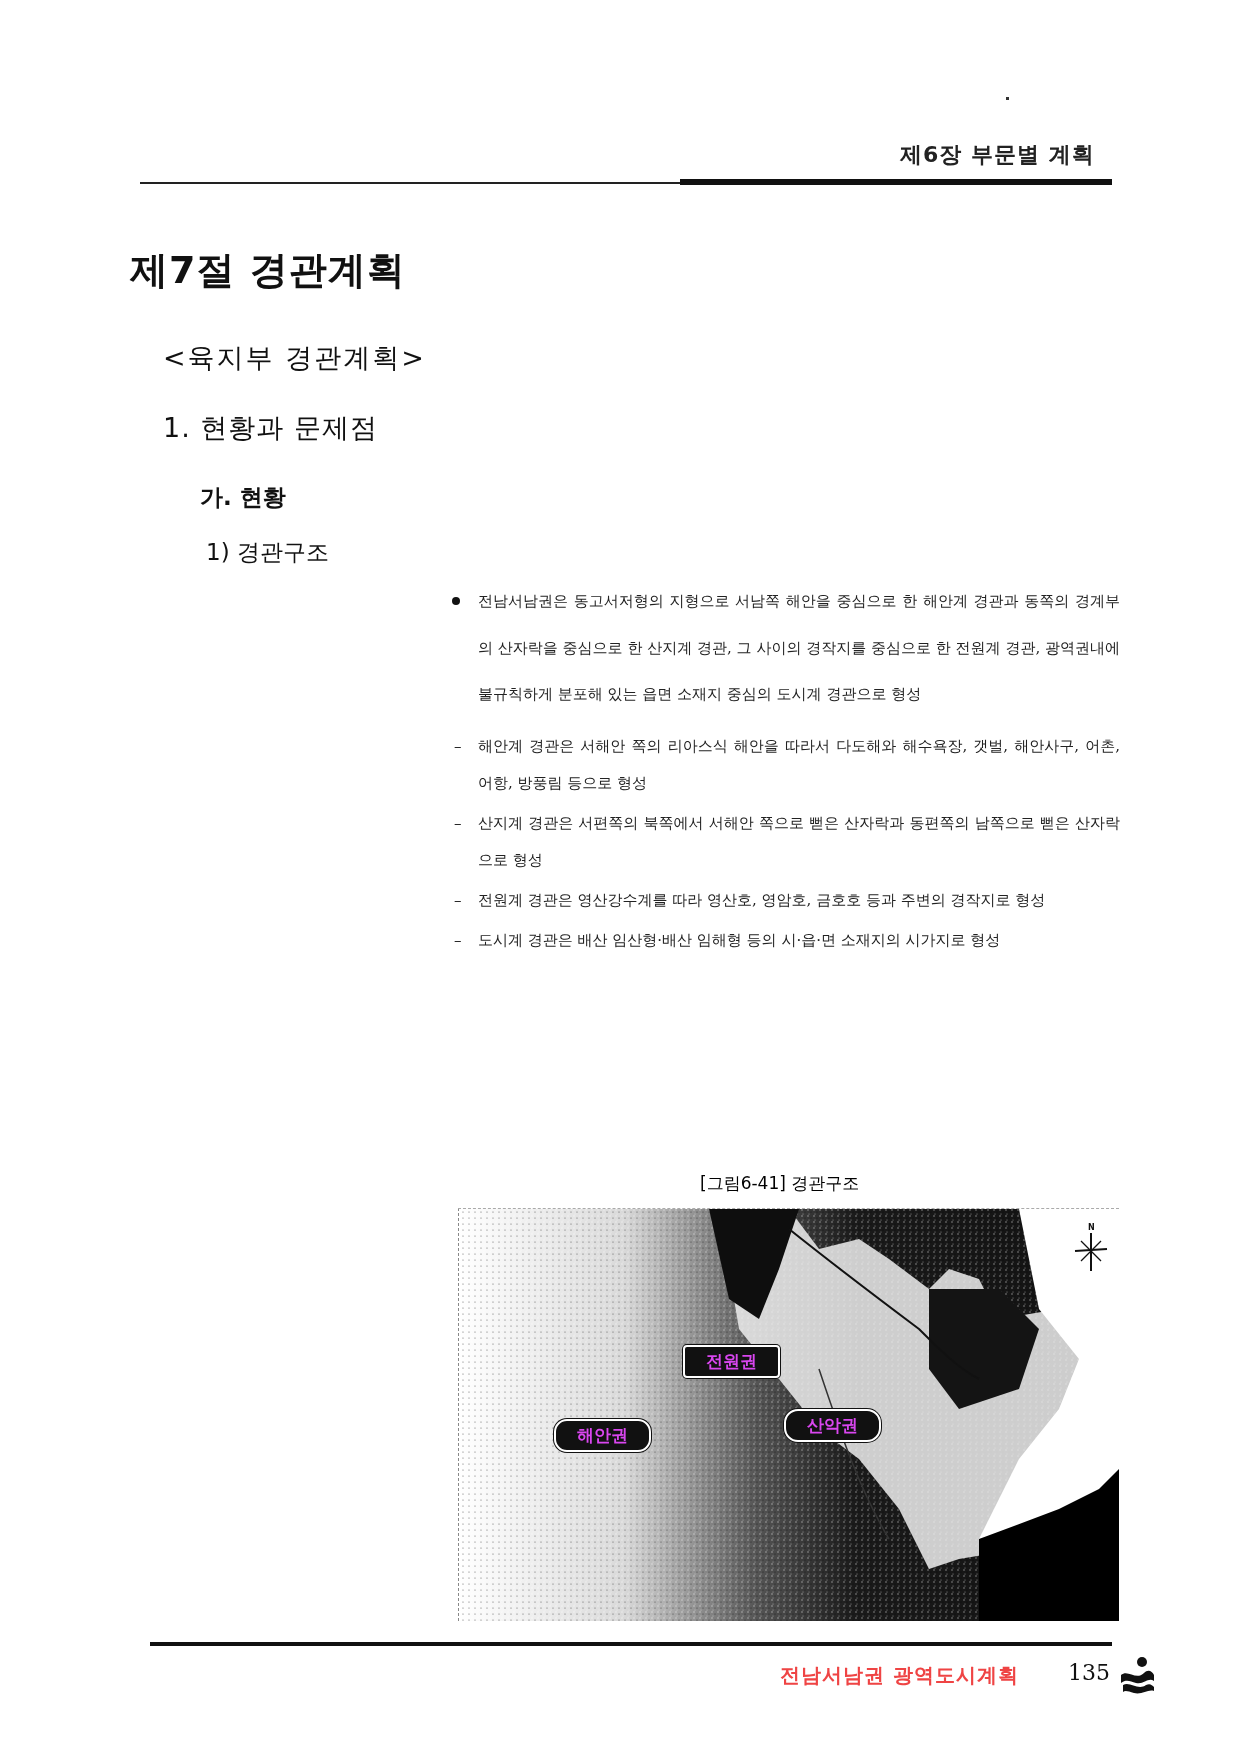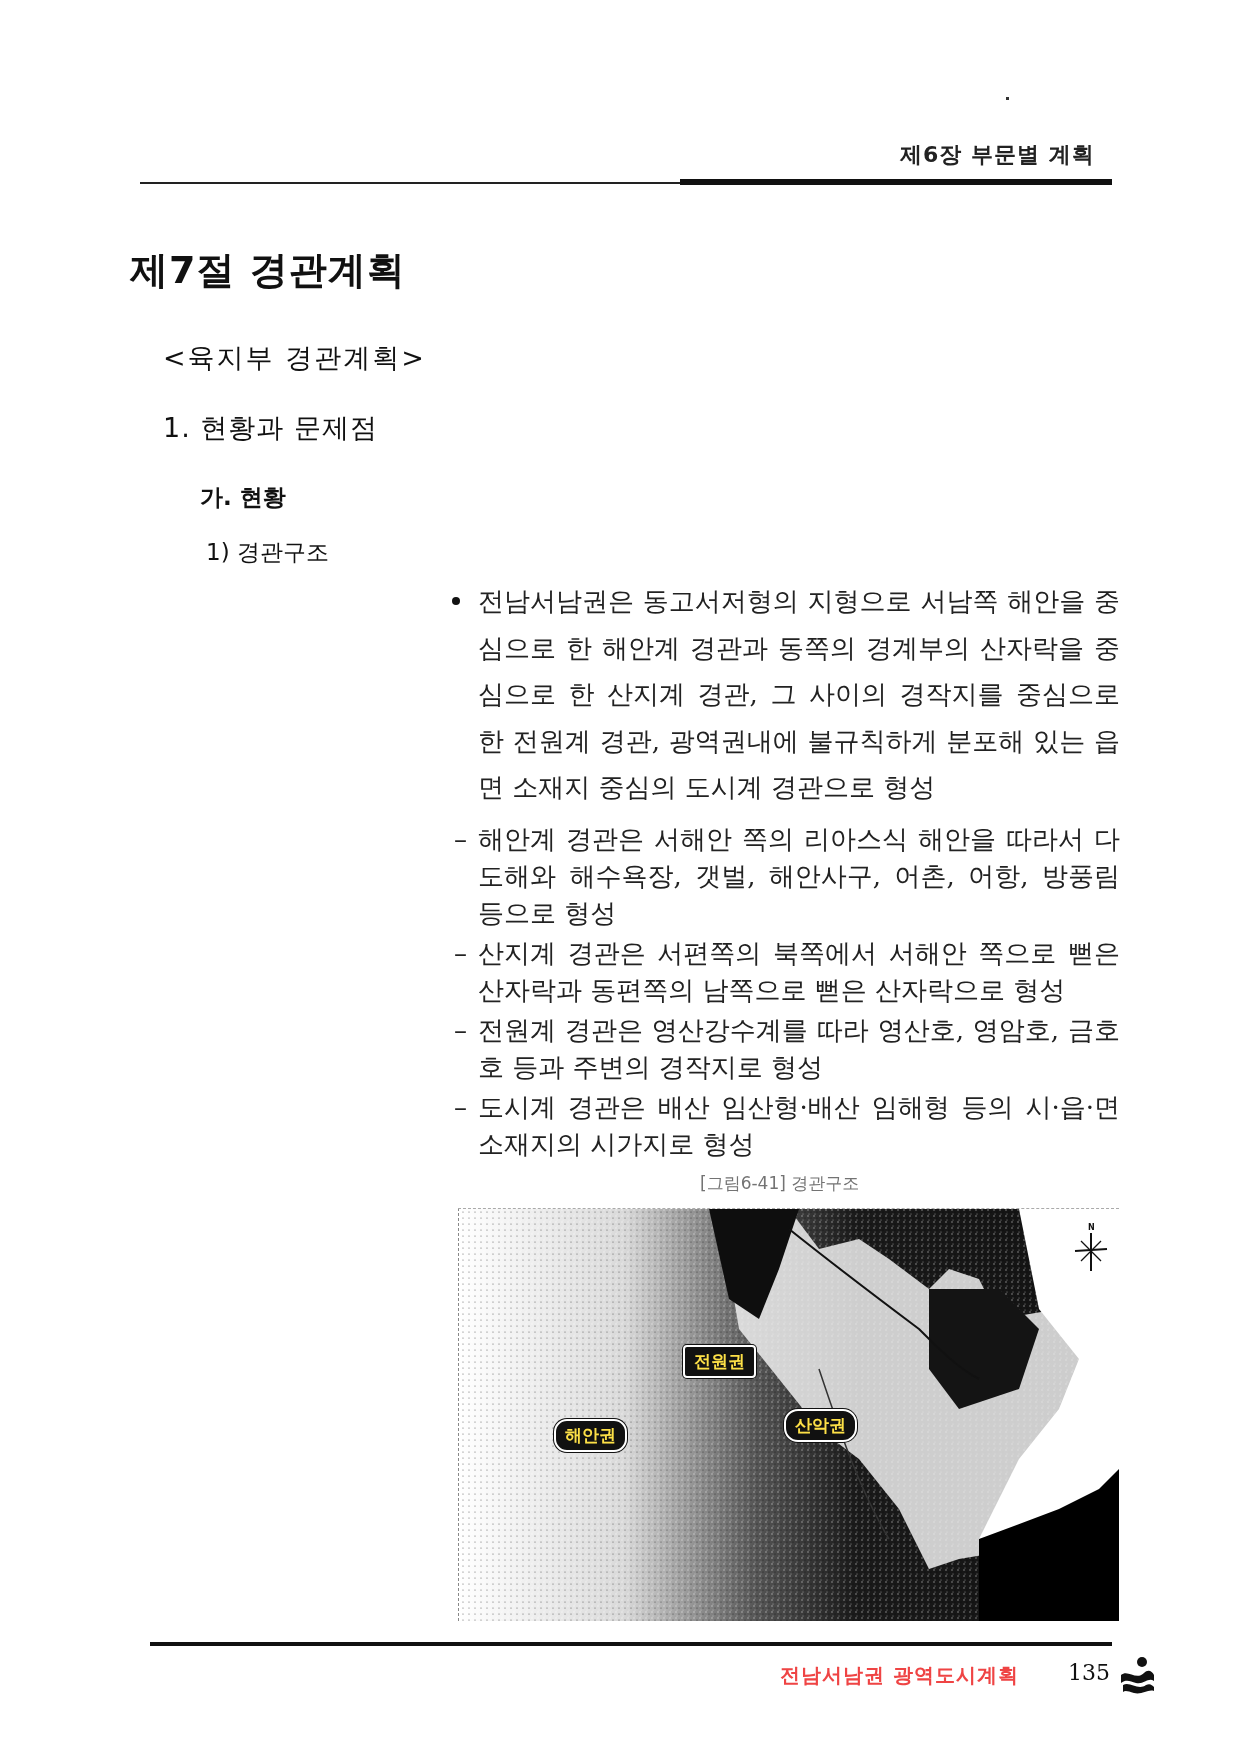--- a/index.html
+++ b/index.html
@@ -12,33 +12,33 @@
   .rule-thin { left: 140px; top: 182px; width: 540px; height: 2px; background: #222; }
   .rule-thick { left: 680px; top: 179px; width: 432px; height: 6px; background: #111; }
 
   .section-title { left: 130px; top: 245px; font-size: 38px; font-weight: bold; letter-spacing: 1px; text-align: right; }
   .subsection { left: 163px; top: 340px; font-size: 27px; letter-spacing: 2px; }
   .heading-1 { left: 163px; top: 410px; font-size: 27px; letter-spacing: 1px; }
   .heading-ga { left: 200px; top: 482px; font-size: 23px; font-weight: bold; }
   .heading-1a { left: 206px; top: 537px; font-size: 23px; }
 
   .body-block { left: 452px; top: 578px; width: 668px; font-family: "DejaVu Serif", "Liberation Serif", serif;
-                font-size: 26px; color: #222; }
+                font-size: 15px; color: #222; }
   .bullet-para { position: relative; padding-left: 26px; line-height: 46.5px; text-align: justify; }
   .bullet-dot { position: absolute; left: 0; top: 19px; width: 8px; height: 8px; border-radius: 50%; background: #111; }
   .dash-list { margin-top: 10px; }
   .dash-item { position: relative; padding-left: 26px; line-height: 37px; text-align: justify; margin-bottom: 3px; }
   .dash-mark { position: absolute; left: 2px; top: 0; }
 
-  .fig-caption { left: 700px; top: 1172px; font-size: 17px; color: #737373; white-space: nowrap; }
+  .fig-caption { left: 700px; top: 1172px; font-size: 17px; color: #000000; white-space: nowrap; }
   .figure { left: 458px; top: 1208px; width: 660px; height: 412px; overflow: hidden; border-left: 1px dashed #888;
             border-top: 1px dashed #aaa; background: #fff; }
   .fig-svg { width: 660px; height: 412px; display: block; }
-  .map-label { position: absolute; background: #111; color: #fde047; font-weight: bold; font-size: 17px;
-               padding: 3px 9px; border-radius: 4px; border: 2px solid #fff; box-shadow: 0 0 0 1px #111; white-space: nowrap; }
+  .map-label { position: absolute; background: #111; color: #d946ef; font-weight: bold; font-size: 17px;
+               padding: 3px 21px; border-radius: 4px; border: 2px solid #fff; box-shadow: 0 0 0 1px #111; white-space: nowrap; }
 
   .rule-foot { left: 150px; top: 1642px; width: 962px; height: 4px; background: #111; }
   .footer-text { left: 780px; top: 1662px; font-size: 20px; font-weight: bold; color: #ef4444; white-space: nowrap; letter-spacing: 1px; }
   .page-num { left: 1068px; top: 1660px; font-size: 22px; font-family: "DejaVu Serif", "Liberation Serif", serif; }
   .footer-logo { left: 1118px; top: 1655px; width: 38px; height: 40px; }
   .stray-dot { left: 1006px; top: 97px; width: 3px; height: 3px; background: #333; }
 </style>
 </head>
 <body>
 

